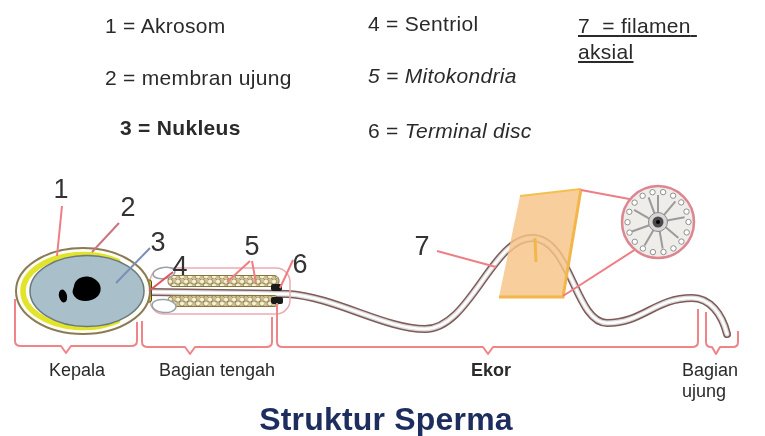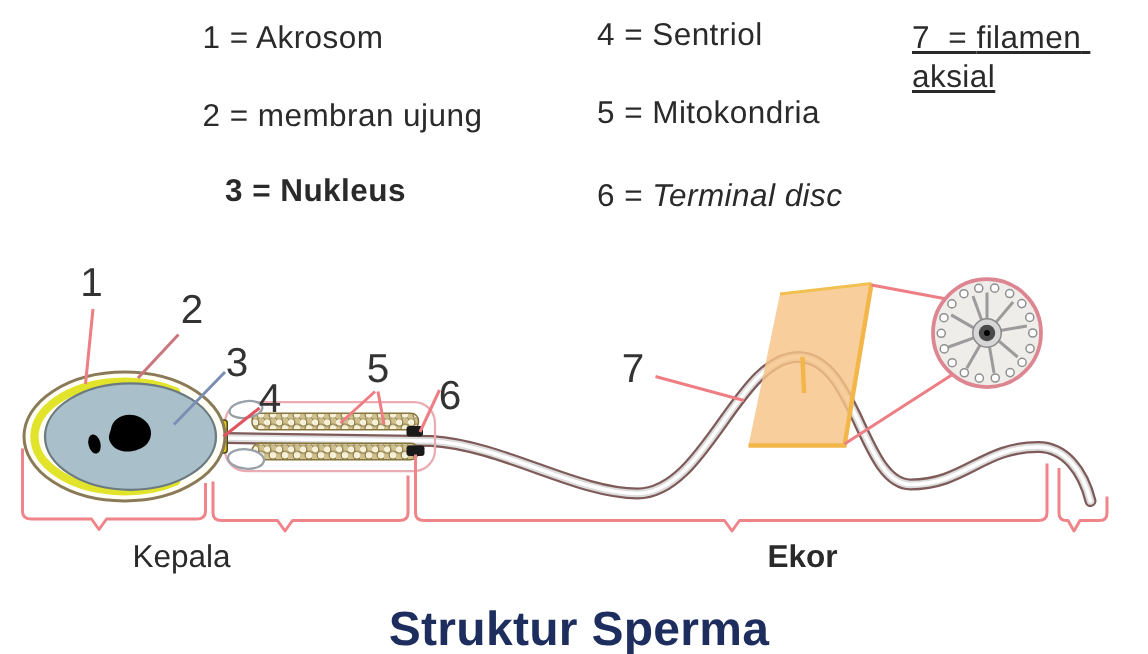--- a/index.html
+++ b/index.html
@@ -1,25 +1,25 @@
 <!DOCTYPE html>
 <html><head>
 <meta charset="utf-8">
 <style>
   html,body{margin:0;padding:0;background:#ffffff;}
   .stage{
     position:relative;width:765px;height:436px;background:#ffffff;overflow:hidden;
     font-family:"Liberation Sans",sans-serif;color:#2b2b2b;
   }
   .stage svg{position:absolute;left:0;top:0;}
-  .txt{position:absolute;white-space:pre-wrap;line-height:1.25;margin-left:30px;}
+  .txt{position:absolute;white-space:pre-wrap;line-height:1.25;}
   .legend-item{font-size:21px;letter-spacing:.3px;color:#2a2a2a;}
   .legend-item .it{font-style:italic;}
   .callout{position:absolute;transform:translate(-50%,-50%);font-size:27px;color:#333;}
-  .region-label{position:absolute;font-size:21px;color:#2a2a2a;transform:translate(-50%,0);line-height:1.18;margin-left:44px;}
+  .region-label{position:absolute;font-size:18px;color:#2a2a2a;transform:translate(-50%,0);line-height:1.18;}
   .fig-title{position:absolute;transform:translate(-50%,0);font-size:32px;font-weight:bold;color:#1c2d5e;letter-spacing:.2px;}
 </style>
 </head>
 <body>
 
 <div class="stage">
 
   <svg width="765" height="436" viewBox="0 0 765 436">
     <defs>
       <pattern id="beads" width="8" height="9" patternUnits="userSpaceOnUse">
@@ -117,31 +117,33 @@
       <path d="M277,303 L277,342 Q277,347 283,347 L483,347 L488,354 L493,347 L692,347 Q698,347 698,342 L698,309"></path>
       <path d="M706,312 L706,342 Q706,347 711,347 L712,347 L716,354 L720,347 L733,347 Q738,347 738,342 L738,331"></path>
     </g>
   </svg>
 
   <div>
     <div class="txt legend-item" style="left:105px;top:13px;"><span>1 = </span><span>Akrosom</span></div>
     <div class="txt legend-item" style="left:105px;top:65px;"><span>2 = </span><span>membran ujung</span></div>
     <div class="txt legend-item" style="left:120px;top:115px;font-weight:bold;"><span>3 = </span><span>Nukleus</span></div>
     <div class="txt legend-item" style="left:368px;top:11px;"><span>4 = </span><span>Sentriol</span></div>
-    <div class="txt legend-item" style="left:368px;top:63px;"><span>5 = </span><span>Mitokondria</span></div>
+    <div class="txt legend-item" style="left:368px;top:63px;font-style:italic;"><span>5 = </span><span>Mitokondria</span></div>
     <div class="txt legend-item" style="left:368px;top:118px;"><span>6 = </span><span class="it">Terminal disc</span></div>
     <div class="txt legend-item" style="left:578px;top:13px;width:128px;text-decoration:underline;"><span>7  = </span><span>filamen aksial</span></div>
   </div>
 
   <div class="callout" style="left:61px;top:189px;">1</div>
   <div class="callout" style="left:128px;top:207px;">2</div>
   <div class="callout" style="left:158px;top:242px;">3</div>
   <div class="callout" style="left:180px;top:266px;">4</div>
   <div class="callout" style="left:252px;top:246px;">5</div>
   <div class="callout" style="left:300px;top:264px;">6</div>
   <div class="callout" style="left:422px;top:246px;">7</div>
 
   <div class="region-label" style="left:77px;top:360px;">Kepala</div>
+  <div class="region-label" style="left:217px;top:360px;">Bagian tengah</div>
   <div class="region-label" style="left:491px;top:360px;font-weight:bold;">Ekor</div>
+  <div class="region-label" style="left:718px;top:360px;width:72px;">Bagian ujung</div>
 
   <div class="fig-title" style="left:386px;top:401px;">Struktur Sperma</div>
 
 </div>
 
 </body></html>

